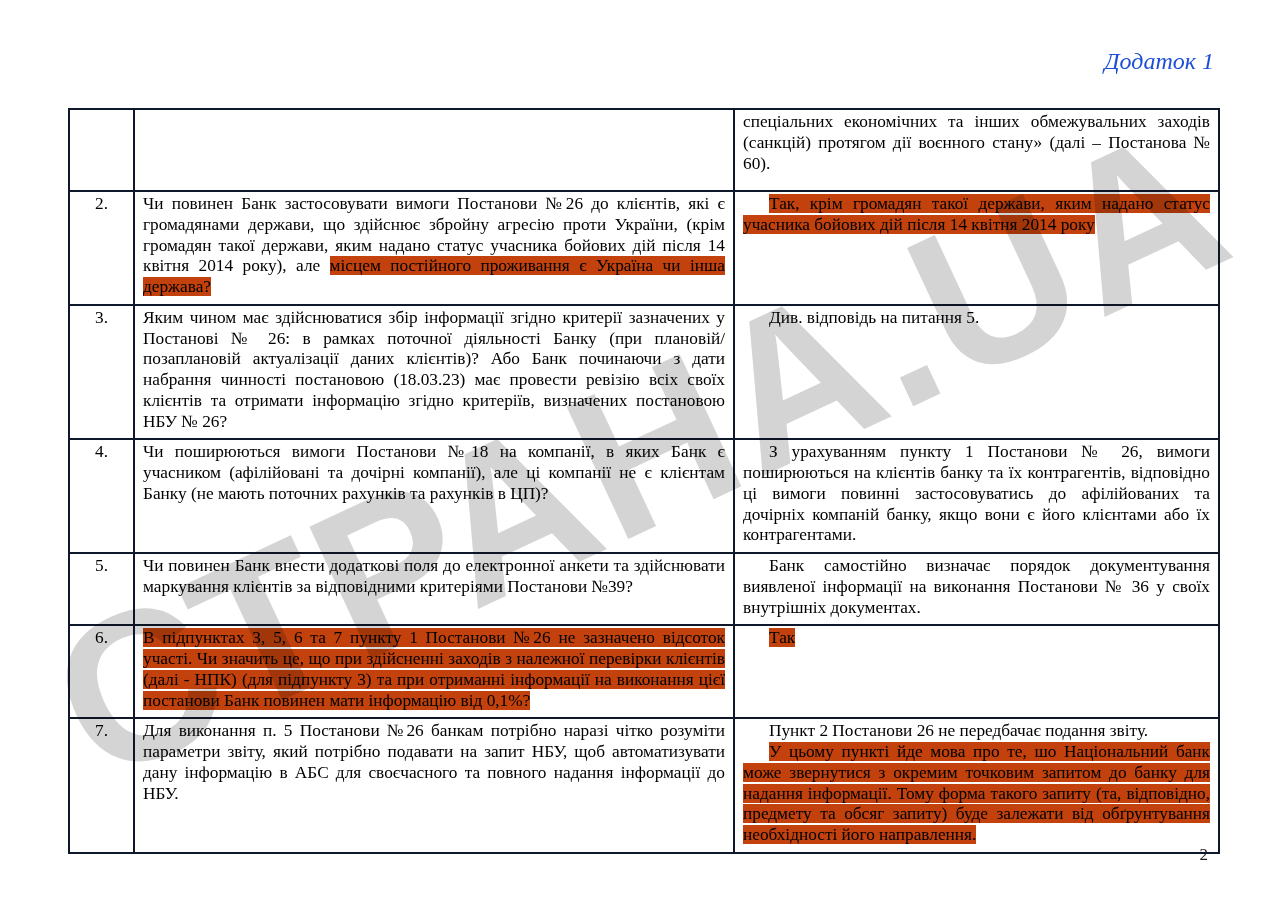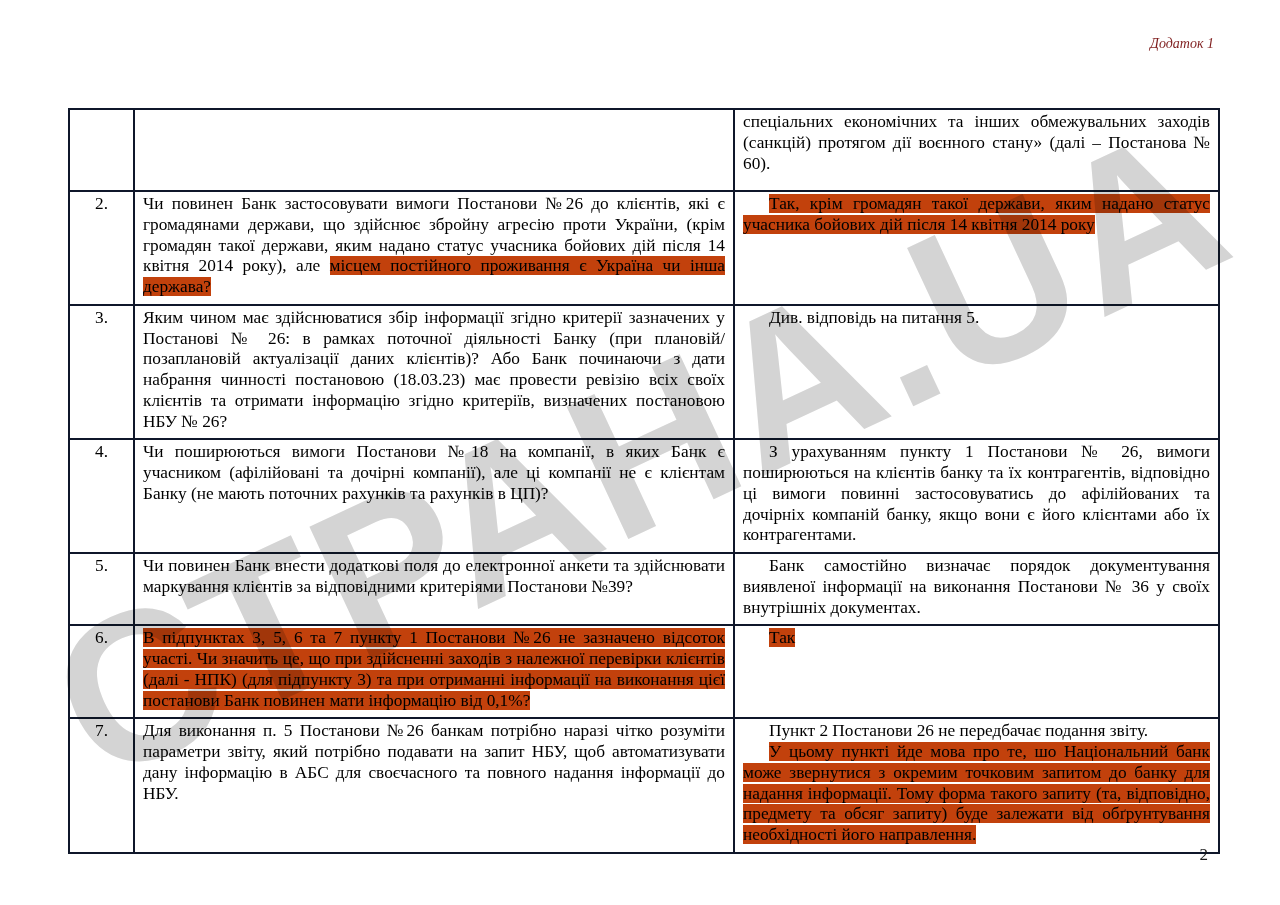--- a/index.html
+++ b/index.html
@@ -11,25 +11,25 @@
     position: relative;
     width: 1280px;
     height: 905px;
     background: #ffffff;
     overflow: hidden;
     font-family: "Liberation Serif", "DejaVu Serif", serif;
     color: #000000;
   }
   .appendix-label {
     position: absolute;
-    top: 36px;
+    top: 48px;
     right: 66px;
     font-style: italic;
-    font-size: 14px;
-    color: #7f1d1d;
+    font-size: 24px;
+    color: #1d4ed8;
   }
   .page-number {
     position: absolute;
     top: 845px;
     right: 72px;
     font-size: 17px;
     color: #1a1a1a;
   }
   table.qa-table {
     position: absolute;

